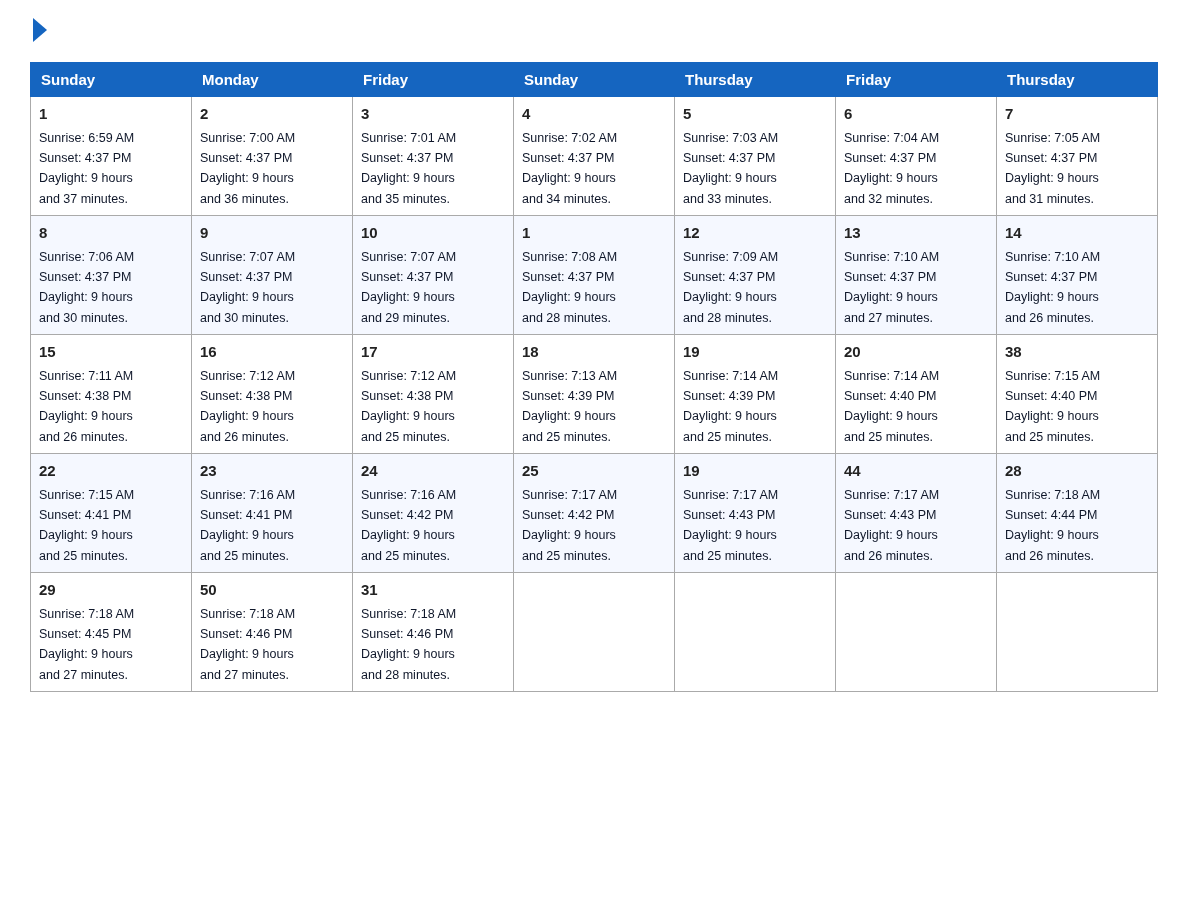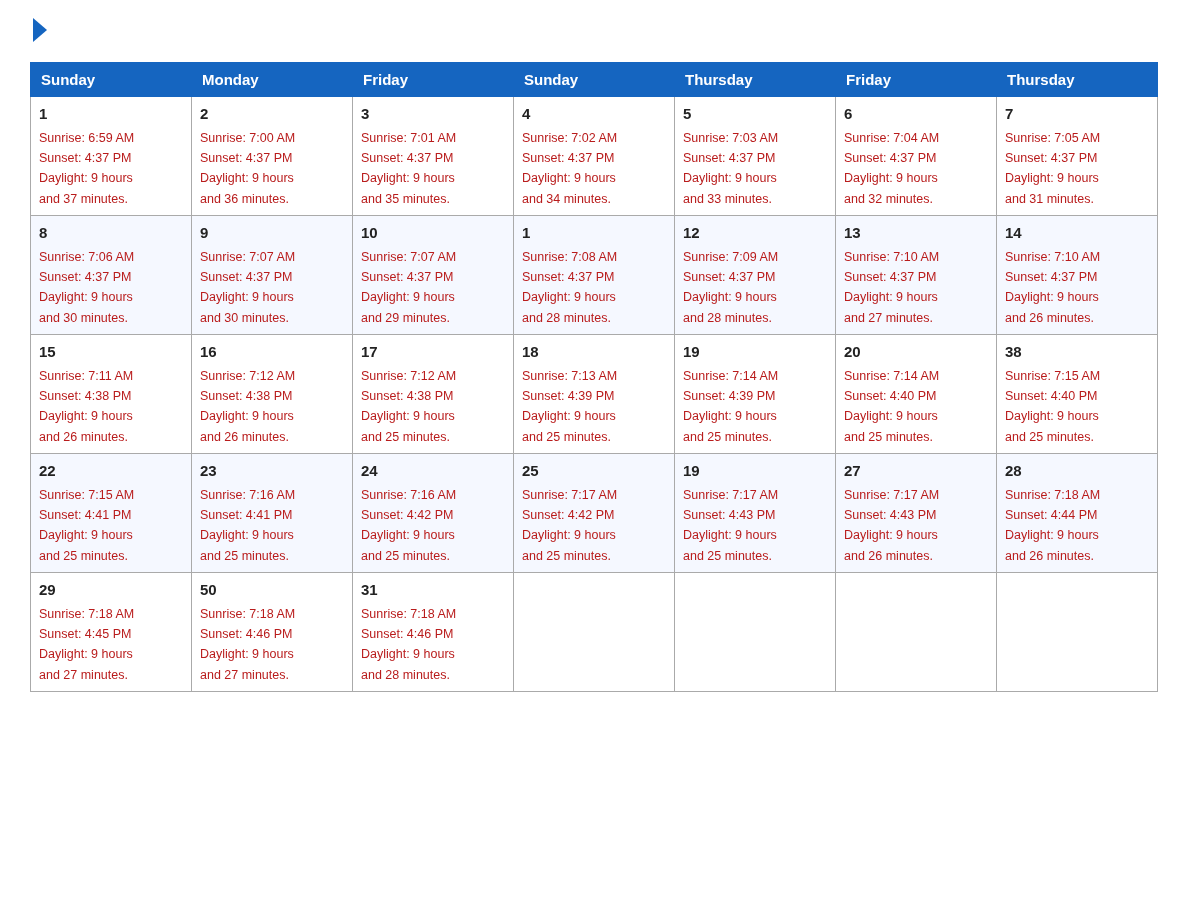--- a/index.html
+++ b/index.html
@@ -82,21 +82,21 @@
       height: 110px;
     }
     .day-num {
       font-size: 15px;
       font-weight: bold;
       display: block;
       margin-bottom: 2px;
     }
     .day-info {
       font-size: 12.5px;
-      color: #b91c1c;
+      color: #0f172a;
       line-height: 1.55;
     }
     tbody tr:nth-child(odd) td {
       background: #fff;
     }
     tbody tr:nth-child(even) td {
       background: #f5f8ff;
     }
     .empty-cell {
       background: #fff !important;
@@ -241,21 +241,21 @@
       </td>
         <td>
         <span class="day-num">25</span>
         <span class="day-info">Sunrise: 7:17 AM<br>Sunset: 4:42 PM<br>Daylight: 9 hours<br>and 25 minutes.</span>
       </td>
         <td>
         <span class="day-num">19</span>
         <span class="day-info">Sunrise: 7:17 AM<br>Sunset: 4:43 PM<br>Daylight: 9 hours<br>and 25 minutes.</span>
       </td>
         <td>
-        <span class="day-num">27</span>
+        <span class="day-num">44</span>
         <span class="day-info">Sunrise: 7:17 AM<br>Sunset: 4:43 PM<br>Daylight: 9 hours<br>and 26 minutes.</span>
       </td>
         <td>
         <span class="day-num">28</span>
         <span class="day-info">Sunrise: 7:18 AM<br>Sunset: 4:44 PM<br>Daylight: 9 hours<br>and 26 minutes.</span>
       </td>
       </tr>
       <tr>
         <td>
         <span class="day-num">29</span>

